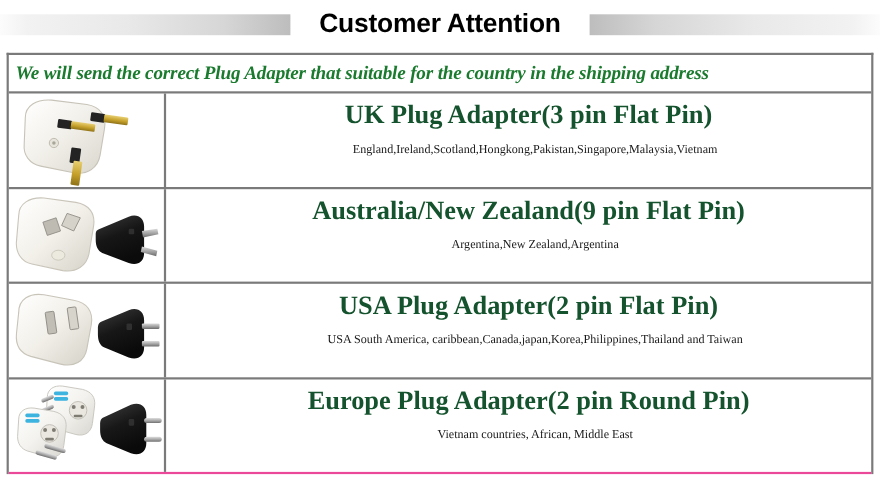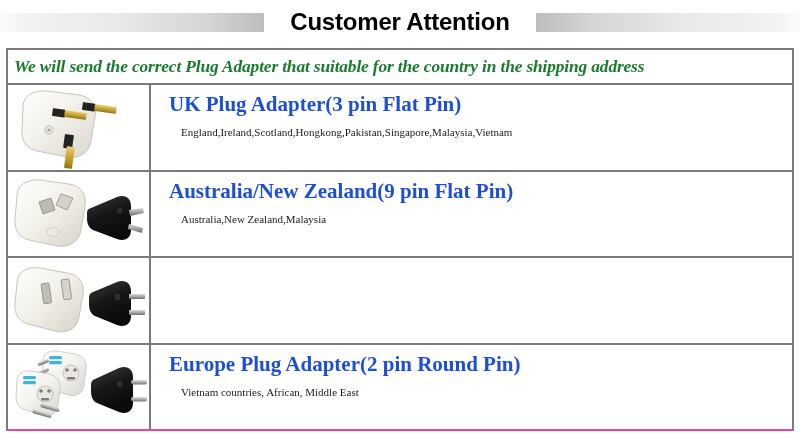--- a/index.html
+++ b/index.html
@@ -47,20 +47,21 @@
     line-height: 1;
   }
 
   
   .table-wrap {
     margin: 4px 16px 0 6px;
     border: 2px solid #7a7a7a;
     border-bottom: none;
     box-sizing: border-box;
     width: 788px;
+    text-align: center;
   }
   .notice-row {
     border-bottom: 2px solid #7a7a7a;
     height: 35px;
     display: flex;
     align-items: center;
     padding: 0 6px;
     box-sizing: border-box;
   }
   .notice-text {
@@ -87,22 +88,22 @@
     align-items: center;
     justify-content: center;
   }
   .txt-cell {
     flex: 1 1 auto;
     box-sizing: border-box;
     padding: 7px 0 0 18px;
   }
   .adapter-title {
     font-weight: bold;
-    font-size: 21px;
-    color: #1d4ed8;
+    font-size: 24px;
+    color: #14532d;
     line-height: 1.15;
     white-space: nowrap;
   }
   .adapter-countries {
     font-size: 11px;
     color: #1a1a1a;
     margin-top: 10px;
     padding-left: 12px;
     white-space: nowrap;
   }
@@ -200,21 +201,21 @@
           <path d="M82 36 L108 25 C116 22, 122 26, 122 34 L122 58 C122 66, 116 70, 108 67 L84 58 C80 56, 78 52, 78 46 L78 42 C78 38, 79 37, 82 36 Z" fill="url(#auBlack)"></path>
           <rect x="108" y="36" width="5" height="5" rx="1" fill="#2e2e2e"></rect>
 
           <polygon points="120,38 134,36 135,41 121,44" fill="url(#steel)"></polygon>
           <polygon points="120,52 134,56 133,61 119,57" fill="url(#steel)"></polygon>
         </svg>
       </div>
     </div>
     <div class="txt-cell">
       <div class="adapter-title">Australia/New Zealand(9 pin Flat Pin)</div>
-      <div class="adapter-countries">Australia,New Zealand,Malaysia</div>
+      <div class="adapter-countries">Argentina,New Zealand,Argentina</div>
     </div>
   </div>
 
   <div class="adapter-row">
     <div class="img-cell">
       <div class="plug-stage">
         <svg class="plug-svg" width="140" height="84" viewBox="0 0 140 84" xmlns="http://www.w3.org/2000/svg">
           <defs>
             <linearGradient id="usBody" x1="0" y1="0" x2="1" y2="1">
               <stop offset="0%" stop-color="#ffffff"></stop>
@@ -239,20 +240,24 @@
           <rect x="52" y="22" width="8" height="20" rx="1" fill="#d6d4cb" stroke="#8d8b83" stroke-width="0.8" transform="rotate(-8 52 22)"></rect>
 
           <path d="M84 34 L108 24 C116 21, 122 25, 122 33 L122 58 C122 66, 116 70, 108 67 L86 58 C82 56, 80 52, 80 46 L80 41 C80 37, 81 35, 84 34 Z" fill="url(#usBlack)"></path>
           <rect x="106" y="36" width="5" height="6" rx="1" fill="#303030"></rect>
 
           <rect x="120" y="36" width="16" height="5" rx="1" fill="url(#steel2)"></rect>
           <rect x="120" y="52" width="16" height="5" rx="1" fill="url(#steel2)"></rect>
         </svg>
       </div>
     </div>
+    <div class="txt-cell">
+      <div class="adapter-title">USA Plug Adapter(2 pin Flat Pin)</div>
+      <div class="adapter-countries">USA South America, caribbean,Canada,japan,Korea,Philippines,Thailand and Taiwan</div>
+    </div>
   </div>
 
   <div class="adapter-row" style="border-bottom:2px solid #ec4899;">
     <div class="img-cell">
       <div class="plug-stage">
         <svg class="plug-svg" width="140" height="84" viewBox="0 0 140 84" xmlns="http://www.w3.org/2000/svg">
           <defs>
             <linearGradient id="euBody" x1="0" y1="0" x2="1" y2="1">
               <stop offset="0%" stop-color="#ffffff"></stop>
               <stop offset="50%" stop-color="#f3f2ee"></stop>

